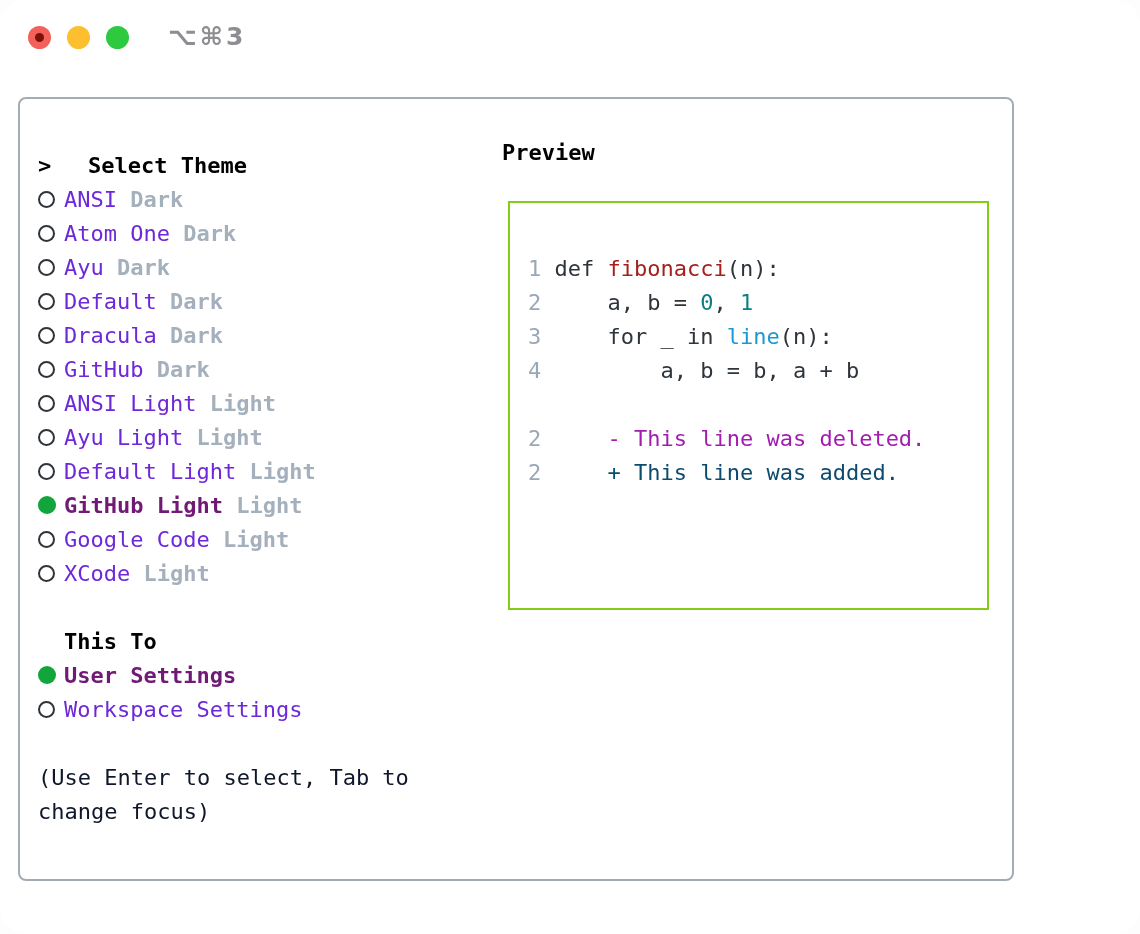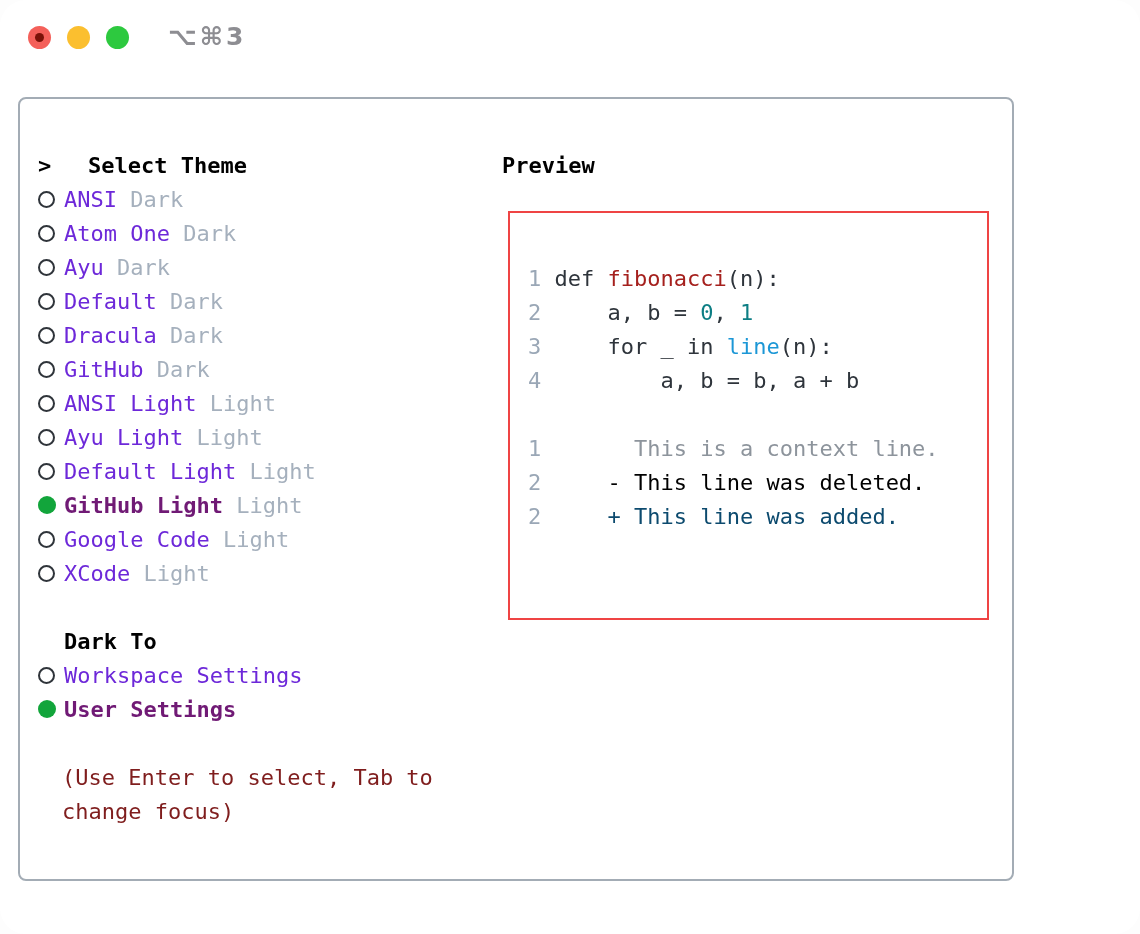--- a/index.html
+++ b/index.html
@@ -27,38 +27,38 @@
   .row{display:flex;align-items:center;height:34px;white-space:pre;font-size:22px;}
   .marker{width:26px;flex:none;display:flex;align-items:center;}
   .dot{width:17px;height:17px;border-radius:50%;border:2.5px solid #2f343a;box-sizing:border-box;}
   .dot.sel{width:18px;height:18px;border:0;background:#12a53b;}
   .caret{font-weight:bold;color:#000;}
   
   .left-col{position:absolute;left:18px;top:49px;}
   .head-title{font-weight:bold;color:#000;margin-left:24px;}
   .item-name{color:#6d28d9;}
   .item-name.sel{color:#701a75;font-weight:bold;}
-  .item-tag{color:#a5b0bd;}
+  .item-tag{color:#a5b0bd;font-weight:bold;}
   .apply-title{font-weight:bold;color:#000;}
-  .footer-line{color:#7f1d1d;margin-left:24px;}
+  .footer-line{color:#0f172a;}
   .spacer{height:34px;}
   
-  .preview-title{position:absolute;left:482px;top:49px;height:34px;display:flex;align-items:center;
+  .preview-title{position:absolute;left:482px;top:36px;height:34px;display:flex;align-items:center;
     font-size:22px;font-weight:bold;color:#000;}
-  .preview-box{position:absolute;left:488px;top:112px;width:477px;height:405px;
-    border:2px solid #ef4444;background:#fff;}
+  .preview-box{position:absolute;left:488px;top:102px;width:477px;height:405px;
+    border:2px solid #84cc16;background:#fff;}
   .code{padding:49px 0 0 18px;font-size:22px;line-height:34px;}
   .cl{white-space:pre;height:34px;}
   .ln{color:#9aa7b6;}
   .tk-code{color:#2e343b;}
   .tk-fn{color:#a5201d;}
   .tk-lit{color:#0d7e84;}
   .tk-call{color:#1c97d6;}
   .tk-ctx{color:#8d949c;}
-  .tk-del{color:#000000;margin-top:44px;}
+  .tk-del{color:#a21caf;margin-top:44px;}
   .tk-add{color:#0c4a6e;}
 </style>
 </head>
 <body>
 
 <div class="window">
 
   <div class="titlebar">
     <span class="tl close"></span>
     <span class="tl min"></span>
@@ -84,43 +84,42 @@
           <div class="row"><span class="marker"><span class="dot"></span></span><span class="item-name">Ayu Light</span><span class="item-tag"> Light</span></div>
           <div class="row"><span class="marker"><span class="dot"></span></span><span class="item-name">Default Light</span><span class="item-tag"> Light</span></div>
           <div class="row"><span class="marker"><span class="dot sel"></span></span><span class="item-name sel">GitHub Light</span><span class="item-tag"> Light</span></div>
           <div class="row"><span class="marker"><span class="dot"></span></span><span class="item-name">Google Code</span><span class="item-tag"> Light</span></div>
           <div class="row"><span class="marker"><span class="dot"></span></span><span class="item-name">XCode</span><span class="item-tag"> Light</span></div>
         </div>
 
       <div class="spacer"></div>
 
       <div class="row">
-        <span class="marker"></span><span class="apply-title">Dark To</span>
+        <span class="marker"></span><span class="apply-title">This To</span>
       </div>
 
       <div id="apply-list">
+          <div class="row"><span class="marker"><span class="dot sel"></span></span><span class="item-name sel">User Settings</span></div>
           <div class="row"><span class="marker"><span class="dot"></span></span><span class="item-name">Workspace Settings</span></div>
-          <div class="row"><span class="marker"><span class="dot sel"></span></span><span class="item-name sel">User Settings</span></div>
         </div>
 
       <div class="spacer"></div>
 
       <div class="row footer-line">(Use Enter to select, Tab to</div>
       <div class="row footer-line">change focus)</div>
     </div>
 
     <div class="preview-title">Preview</div>
 
     <div class="preview-box">
       <div class="code" id="code-area">
           <div class="cl"><span class="ln">1</span> <span class="tk-code">def </span><span class="tk-fn">fibonacci</span><span class="tk-code">(n):</span></div>
           <div class="cl"><span class="ln">2</span> <span class="tk-code">    a, b = </span><span class="tk-lit">0</span><span class="tk-code">, </span><span class="tk-lit">1</span></div>
           <div class="cl"><span class="ln">3</span> <span class="tk-code">    for _ in </span><span class="tk-call">line</span><span class="tk-code">(n):</span></div>
           <div class="cl"><span class="ln">4</span> <span class="tk-code">        a, b = b, a + b</span></div>
           <div class="cl"></div>
-          <div class="cl"><span class="ln">1</span> <span class="tk-ctx">      This is a context line.</span></div>
           <div class="cl"><span class="ln">2</span> <span class="tk-del">    - This line was deleted.</span></div>
           <div class="cl"><span class="ln">2</span> <span class="tk-add">    + This line was added.</span></div>
         </div>
     </div>
 
   </div>
 </div>
 
 </body></html>

